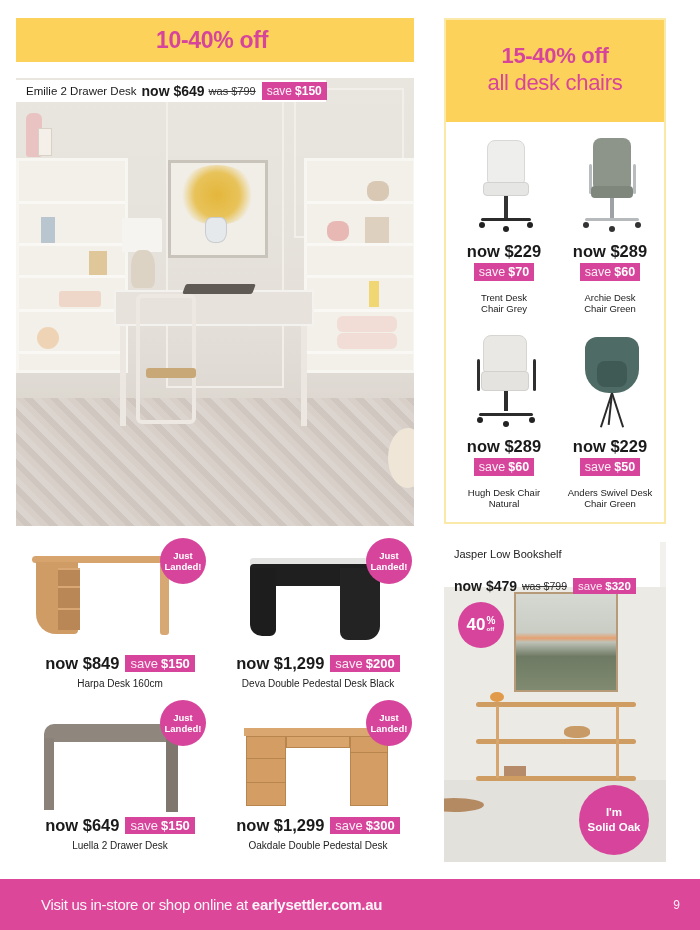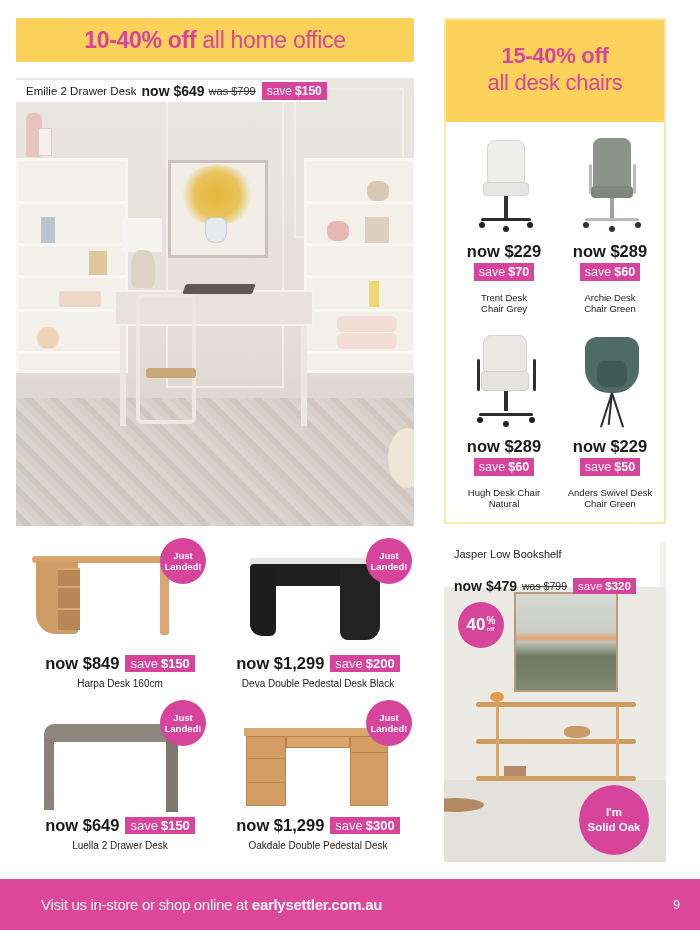--- a/index.html
+++ b/index.html
@@ -133,21 +133,20 @@
   }
   .footer .msg { font-size: 15px; letter-spacing: -0.3px; opacity: 0.95; margin-left: 24px; }
   .footer .msg b { font-weight: 700; margin-left: 4px; }
   .footer .page { font-size: 12px; opacity: 0.9; }
 </style>
 </head>
 <body>
 
 <div class="abs banner-left">
   <b>10-40% off</b>
-  <span>all home office</span>
 </div>
 
 <div class="abs hero">
 
   <div class="panel" style="left:150px; top:10px; width:118px; height:300px;"></div>
   <div class="panel" style="left:278px; top:10px; width:110px; height:150px;"></div>
 
   <div style="position:absolute; left:10px; top:35px; width:16px; height:44px; background:#e8c3c1; border-radius:6px 6px 3px 3px;"></div>
   <div style="position:absolute; left:22px; top:50px; width:14px; height:28px; background:#f4efe9; border:1px solid #d9d1c6;"></div>
 

